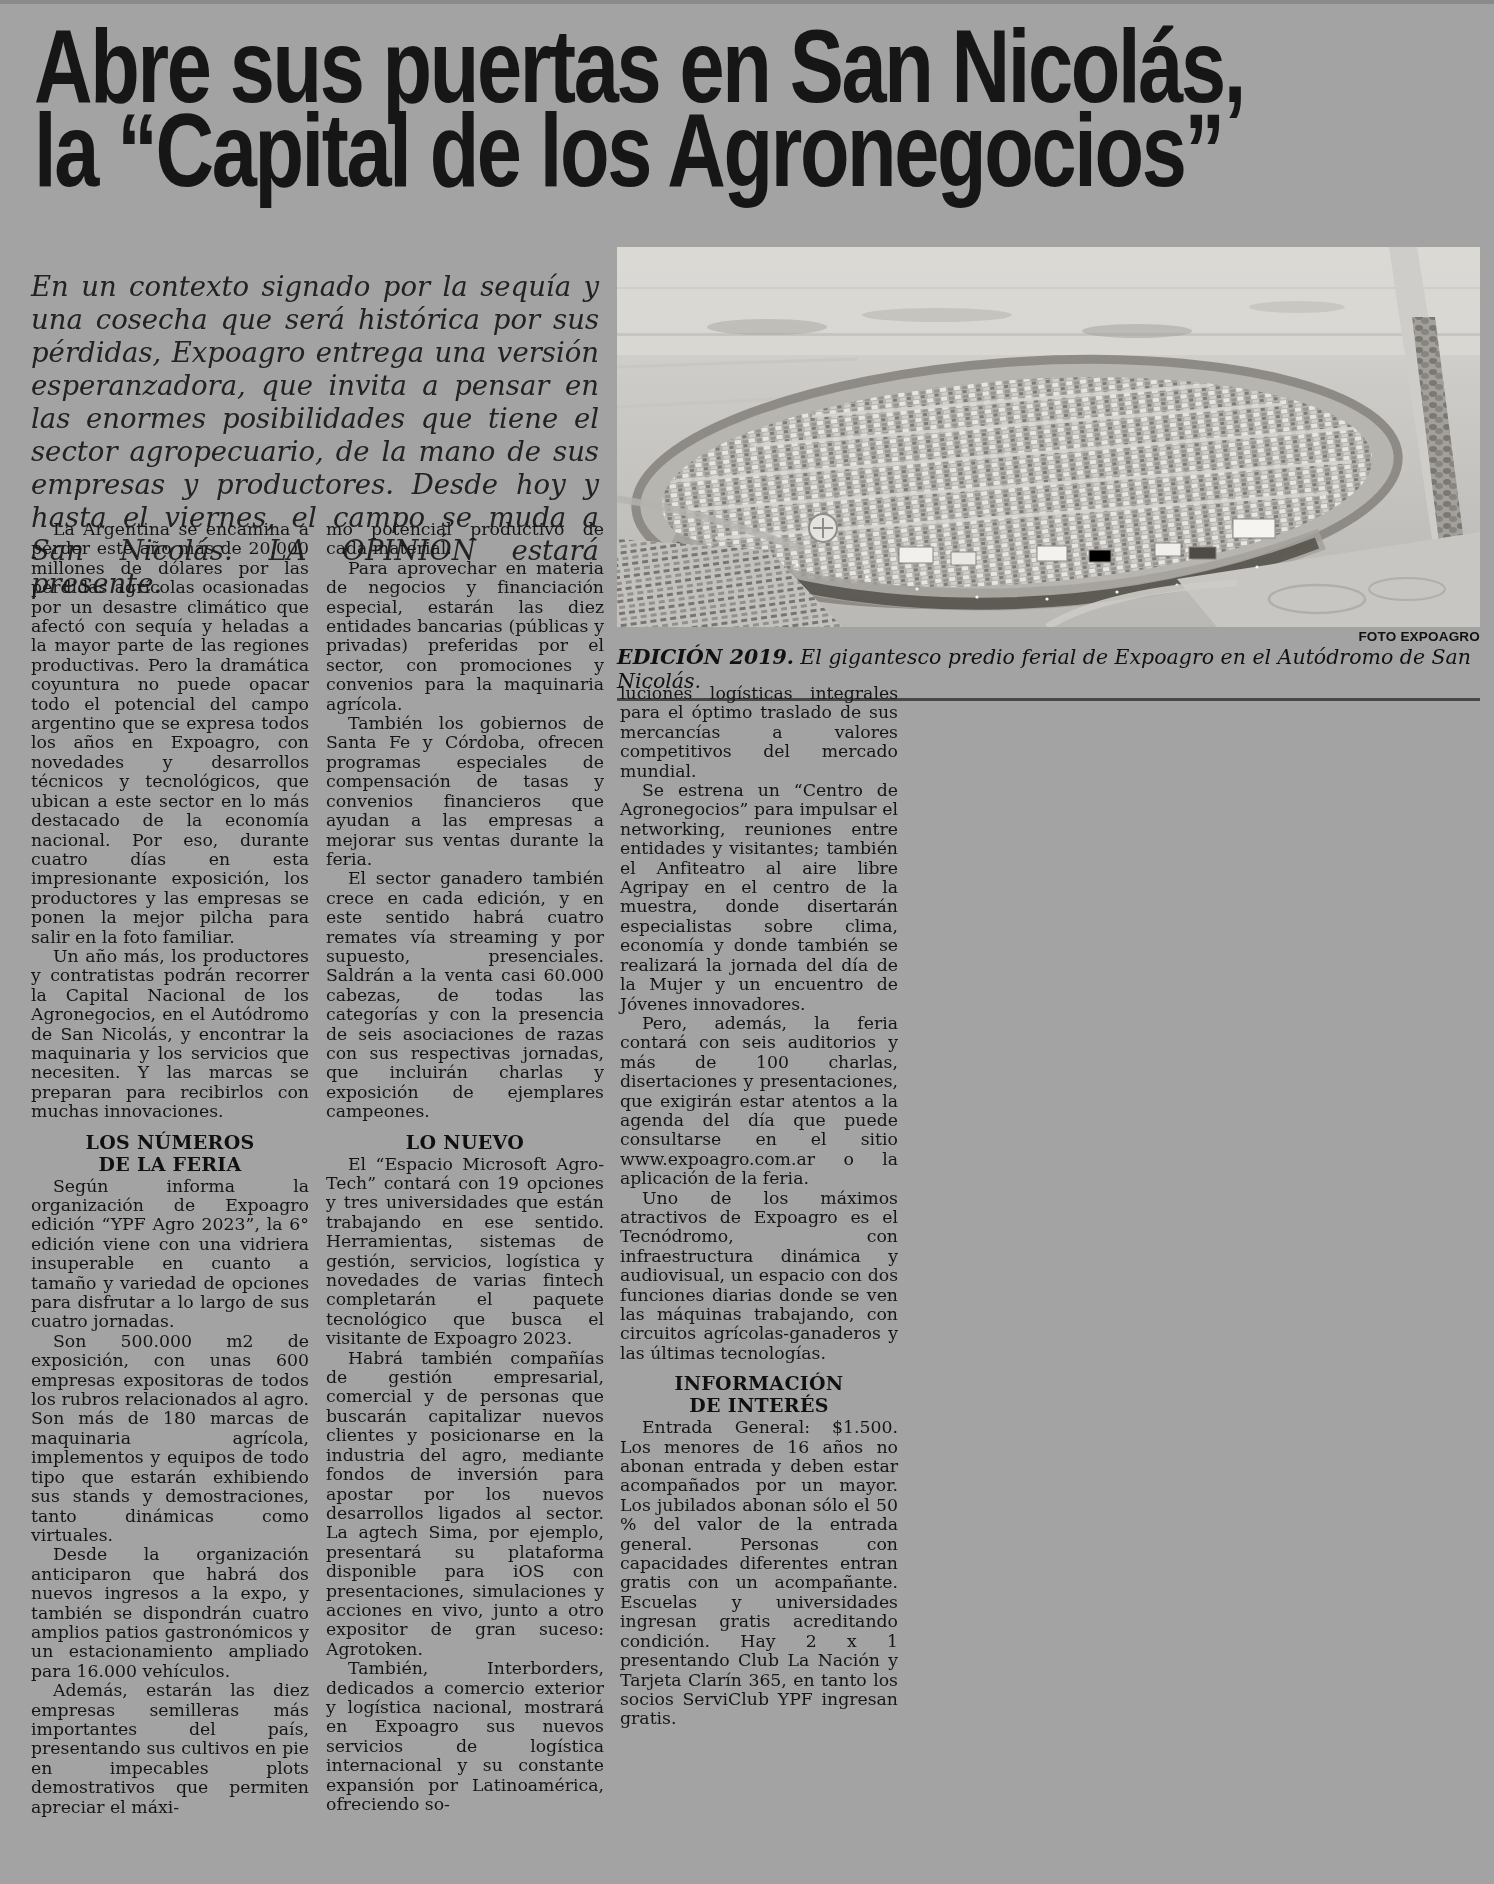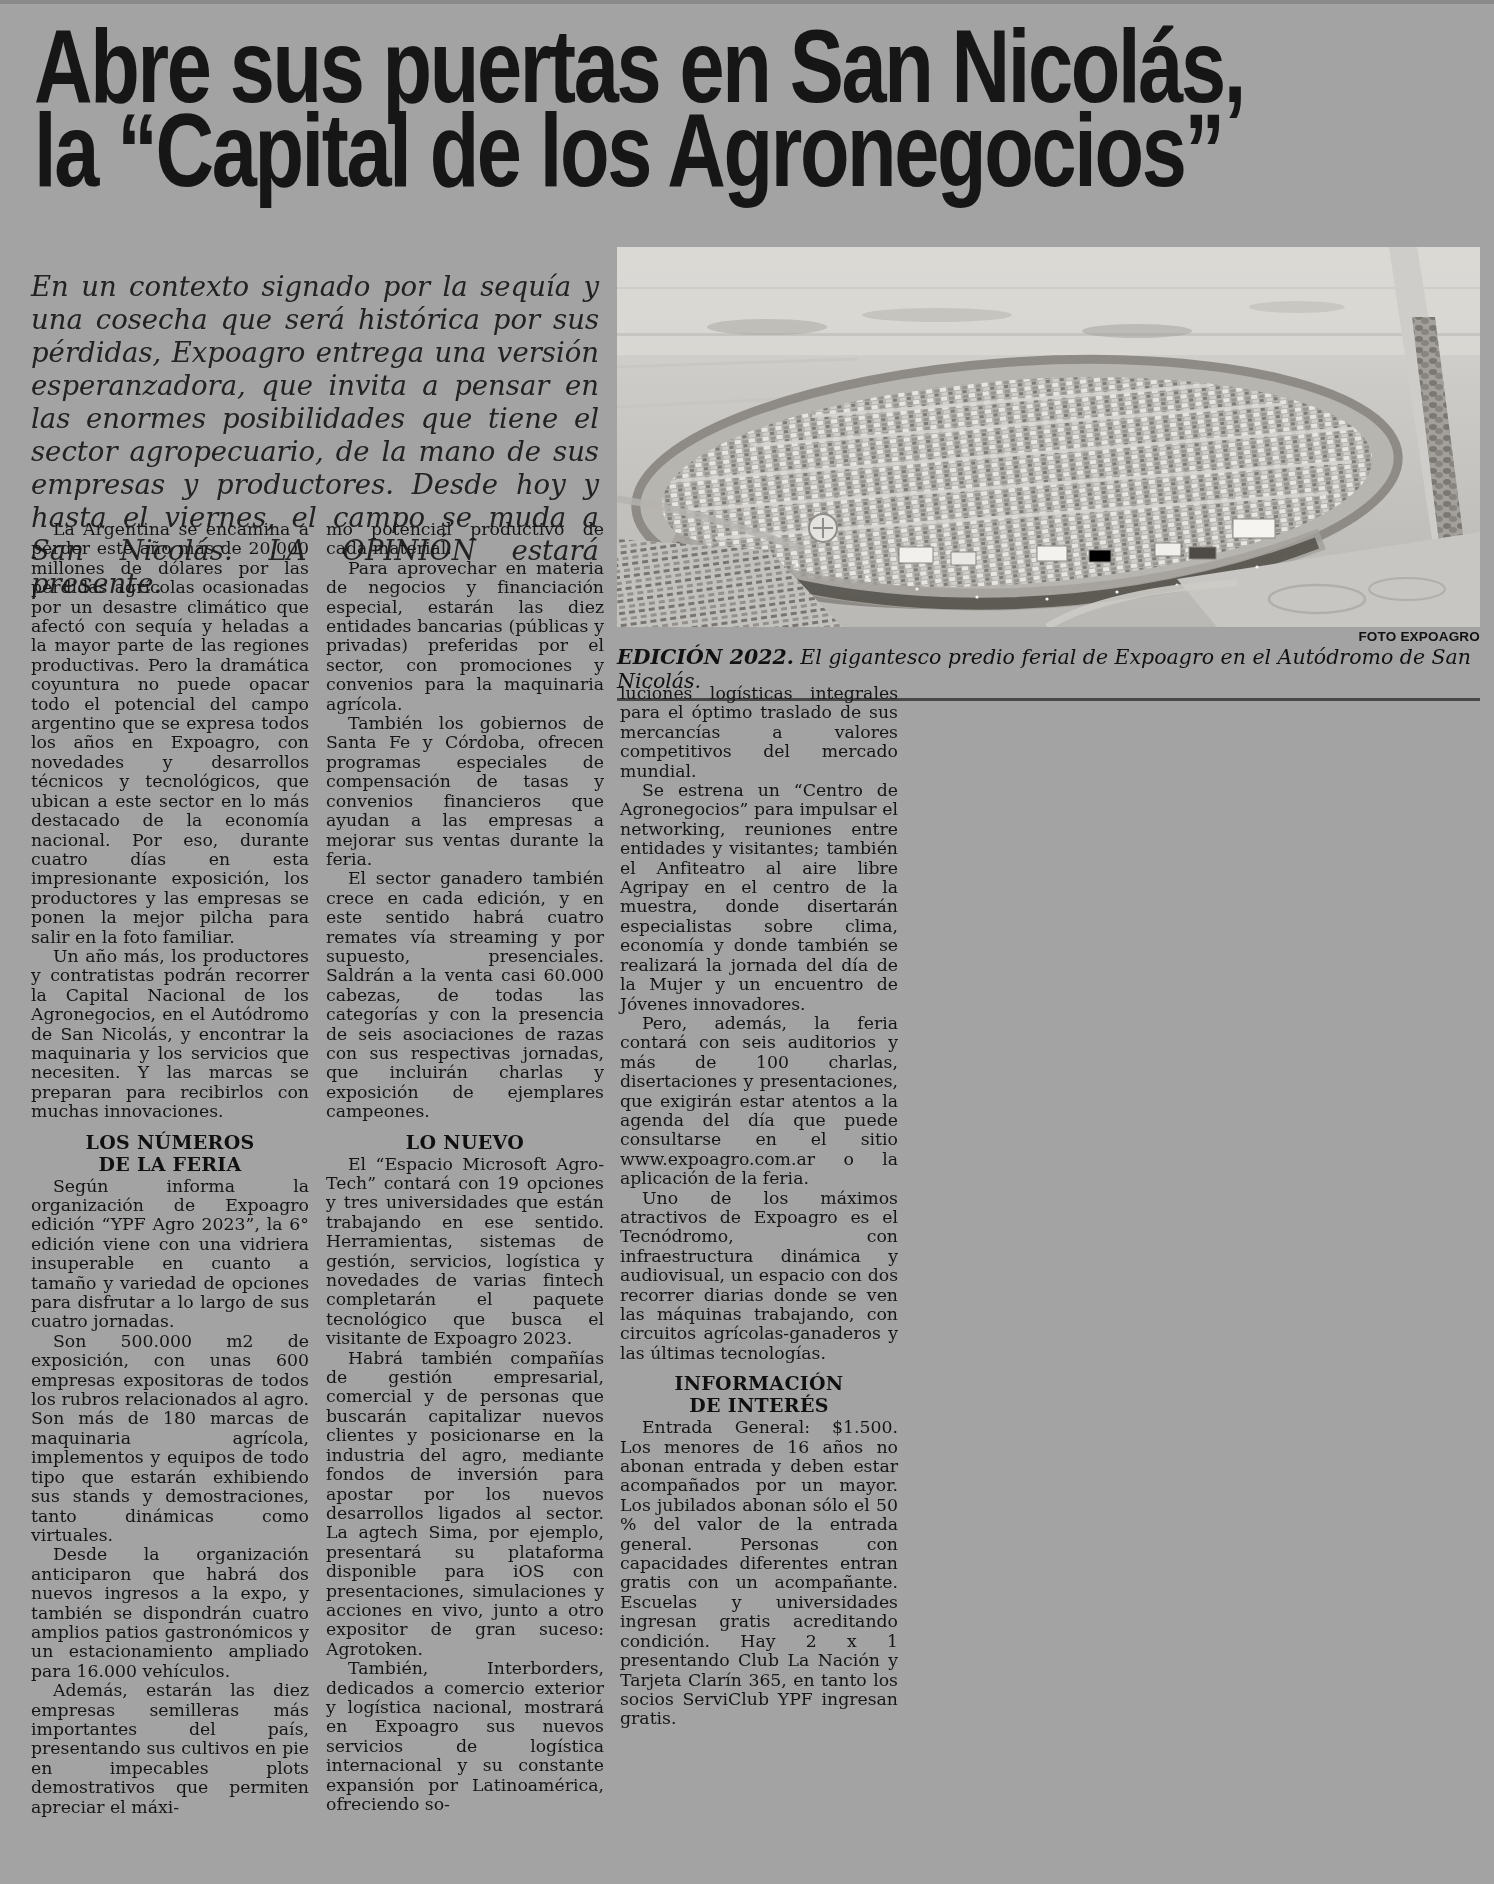--- a/index.html
+++ b/index.html
@@ -142,21 +142,21 @@
           <circle cx="640" cy="320" r="1.6"></circle>
       </g>
 
       <path d="M430,380 C470,355 540,340 620,336" stroke="#cdcbc7" stroke-width="7" fill="none" opacity="0.9"></path>
       <path d="M0,252 C70,262 130,282 185,302" stroke="#b5b3af" stroke-width="7" fill="none" opacity="0.8"></path>
     </svg>
 
     <div class="credit">FOTO EXPOAGRO</div>
 
     <figcaption class="caption">
-      <span class="cap-lead">EDICIÓN 2022.</span><span> El gigantesco predio ferial de Expoagro en el Autódromo de San Nicolás.</span>
+      <span class="cap-lead">EDICIÓN 2019.</span><span> El gigantesco predio ferial de Expoagro en el Autódromo de San Nicolás.</span>
     </figcaption>
 
     <div class="cap-rule"></div>
   </figure>
 
   <div id="col1" class="col">
       <p class="body-p">La Argentina se encamina a perder este año más de 20.000 millones de dólares por las pérdidas agrícolas ocasionadas por un desastre climático que afectó con sequía y heladas a la mayor parte de las regiones productivas. Pero la dramática coyuntura no puede opacar todo el potencial del campo argentino que se expresa todos los años en Expoagro, con novedades y desarrollos técnicos y tecnológicos, que ubican a este sector en lo más destacado de la economía nacional. Por eso, durante cuatro días en esta impresionante exposición, los productores y las empresas se ponen la mejor pilcha para salir en la foto familiar.</p>
       <p class="body-p">Un año más, los productores y contratistas podrán recorrer la Capital Nacional de los Agronegocios, en el Autódromo de San Nicolás, y encontrar la maquinaria y los servicios que necesiten. Y las marcas se preparan para recibirlos con muchas innovaciones.</p>
       <h3 class="subhead">LOS NÚMEROS
 DE LA FERIA</h3>
@@ -172,19 +172,19 @@
       <p class="body-p">El sector ganadero también crece en cada edición, y en este sentido habrá cuatro remates vía streaming y por supuesto, presenciales. Saldrán a la venta casi 60.000 cabezas, de todas las categorías y con la presencia de seis asociaciones de razas con sus respectivas jornadas, que incluirán charlas y exposición de ejemplares campeones.</p>
       <h3 class="subhead">LO NUEVO</h3>
       <p class="body-p">El “Espacio Microsoft Agro-Tech” contará con 19 opciones y tres universidades que están trabajando en ese sentido. Herramientas, sistemas de gestión, servicios, logística y novedades de varias fintech completarán el paquete tecnológico que busca el visitante de Expoagro 2023.</p>
       <p class="body-p">Habrá también compañías de gestión empresarial, comercial y de personas que buscarán capitalizar nuevos clientes y posicionarse en la industria del agro, mediante fondos de inversión para apostar por los nuevos desarrollos ligados al sector. La agtech Sima, por ejemplo, presentará su plataforma disponible para iOS con presentaciones, simulaciones y acciones en vivo, junto a otro expositor de gran suceso: Agrotoken.</p>
       <p class="body-p">También, Interborders, dedicados a comercio exterior y logística nacional, mostrará en Expoagro sus nuevos servicios de logística internacional y su constante expansión por Latinoamérica, ofreciendo so-</p>
     </div>
   <div id="col3" class="col">
       <p class="body-p cont">luciones logísticas integrales para el óptimo traslado de sus mercancías a valores competitivos del mercado mundial.</p>
       <p class="body-p">Se estrena un “Centro de Agronegocios” para impulsar el networking, reuniones entre entidades y visitantes; también el Anfiteatro al aire libre Agripay en el centro de la muestra, donde disertarán especialistas sobre clima, economía y donde también se realizará la jornada del día de la Mujer y un encuentro de Jóvenes innovadores.</p>
       <p class="body-p">Pero, además, la feria contará con seis auditorios y más de 100 charlas, disertaciones y presentaciones, que exigirán estar atentos a la agenda del día que puede consultarse en el sitio www.expoagro.com.ar o la aplicación de la feria.</p>
-      <p class="body-p">Uno de los máximos atractivos de Expoagro es el Tecnódromo, con infraestructura dinámica y audiovisual, un espacio con dos recorrer diarias donde se ven las máquinas trabajando, con circuitos agrícolas-ganaderos y las últimas tecnologías.</p>
+      <p class="body-p">Uno de los máximos atractivos de Expoagro es el Tecnódromo, con infraestructura dinámica y audiovisual, un espacio con dos funciones diarias donde se ven las máquinas trabajando, con circuitos agrícolas-ganaderos y las últimas tecnologías.</p>
       <h3 class="subhead">INFORMACIÓN
 DE INTERÉS</h3>
       <p class="body-p">Entrada General: $1.500. Los menores de 16 años no abonan entrada y deben estar acompañados por un mayor. Los jubilados abonan sólo el 50 % del valor de la entrada general. Personas con capacidades diferentes entran gratis con un acompañante. Escuelas y universidades ingresan gratis acreditando condición. Hay 2 x 1 presentando Club La Nación y Tarjeta Clarín 365, en tanto los socios ServiClub YPF ingresan gratis.</p>
     </div>
 
 </div>
 
 </body></html>

